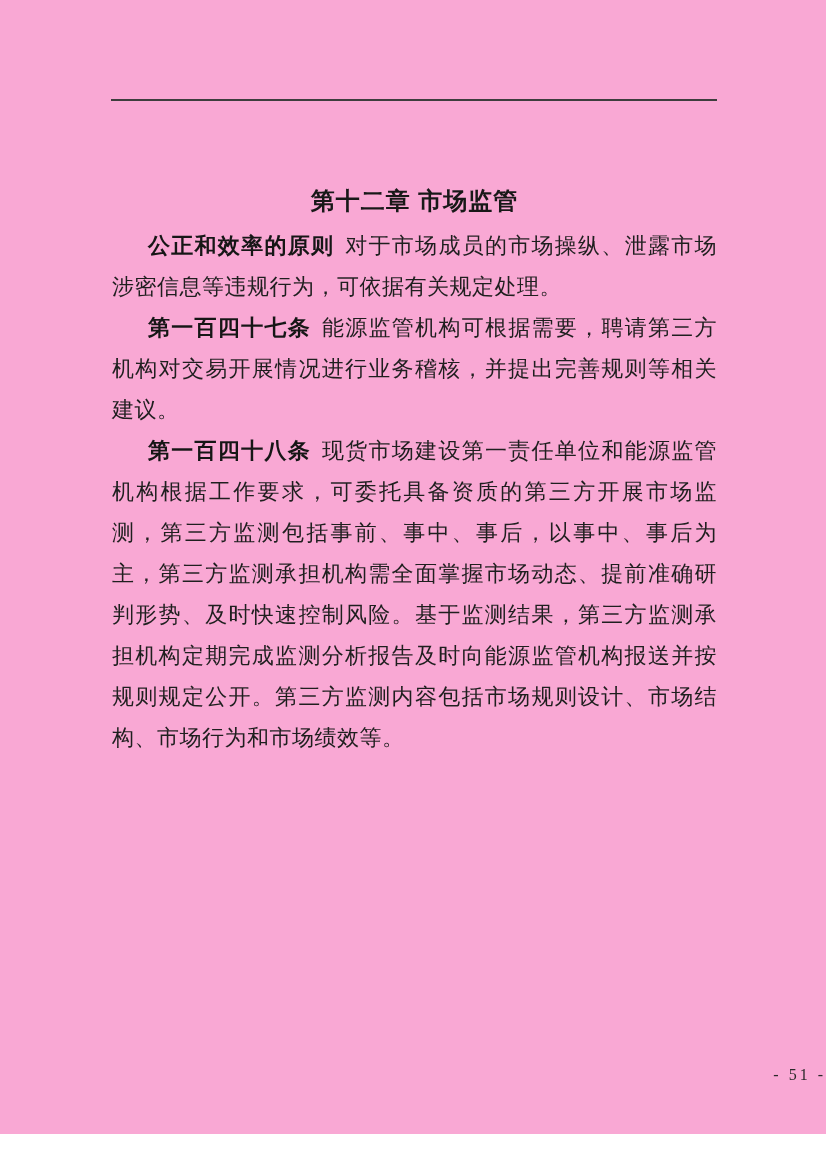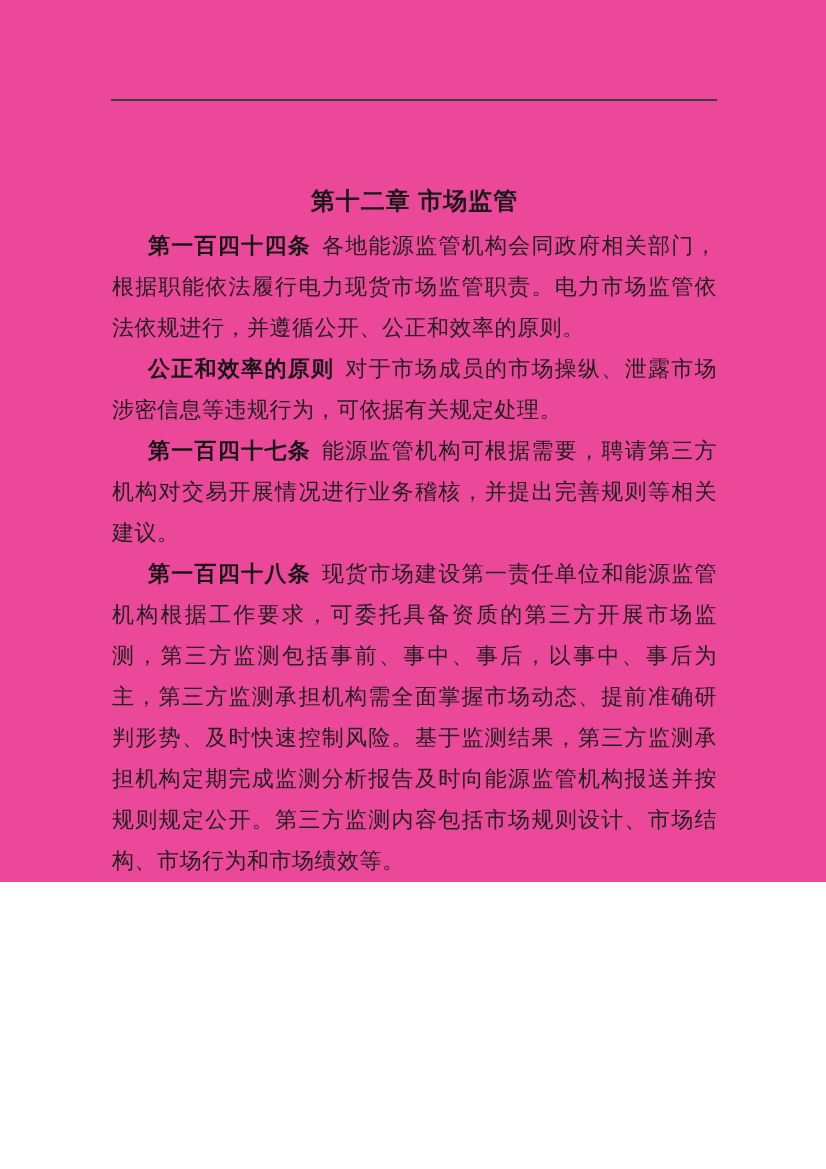--- a/index.html
+++ b/index.html
@@ -3,22 +3,22 @@
 <meta charset="utf-8">
 <style>
   html, body {
     margin: 0;
     padding: 0;
     background: #ffffff;
   }
   .page {
     position: relative;
     width: 826px;
-    height: 882px;
-    background: #ec4899;
+    height: 1134px;
+    background: #f9a8d4;
     overflow: hidden;
     font-family: "Liberation Serif", "DejaVu Serif", serif;
     color: #1f1f1f;
   }
   .header-rule {
     position: absolute;
     left: 111px;
     top: 99px;
     width: 606px;
     height: 2px;
@@ -69,21 +69,20 @@
 <body>
 
 <div class="page">
 
   <div class="header-rule"></div>
 
   <div class="content">
 
     <h1 class="doc-title">第十二章 市场监管</h1>
 
-    <p class="para"><span class="leader">第一百四十四条</span><span>各地能源监管机构会同政府相关部门，根据职能依法履行电力现货市场监管职责。电力市场监管依法依规进行，并遵循公开、公正和效率的原则。</span></p>
 
 
     <p class="para"><span class="leader">公正和效率的原则</span><span>对于市场成员的市场操纵、泄露市场涉密信息等违规行为，可依据有关规定处理。</span></p>
 
     <p class="para"><span class="leader">第一百四十七条</span><span>能源监管机构可根据需要，聘请第三方机构对交易开展情况进行业务稽核，并提出完善规则等相关建议。</span></p>
 
     <p class="para"><span class="leader">第一百四十八条</span><span>现货市场建设第一责任单位和能源监管机构根据工作要求，可委托具备资质的第三方开展市场监测，第三方监测包括事前、事中、事后，以事中、事后为主，第三方监测承担机构需全面掌握市场动态、提前准确研判形势、及时快速控制风险。基于监测结果，第三方监测承担机构定期完成监测分析报告及时向能源监管机构报送并按规则规定公开。第三方监测内容包括市场规则设计、市场结构、市场行为和市场绩效等。</span></p>
 
   </div>
 

